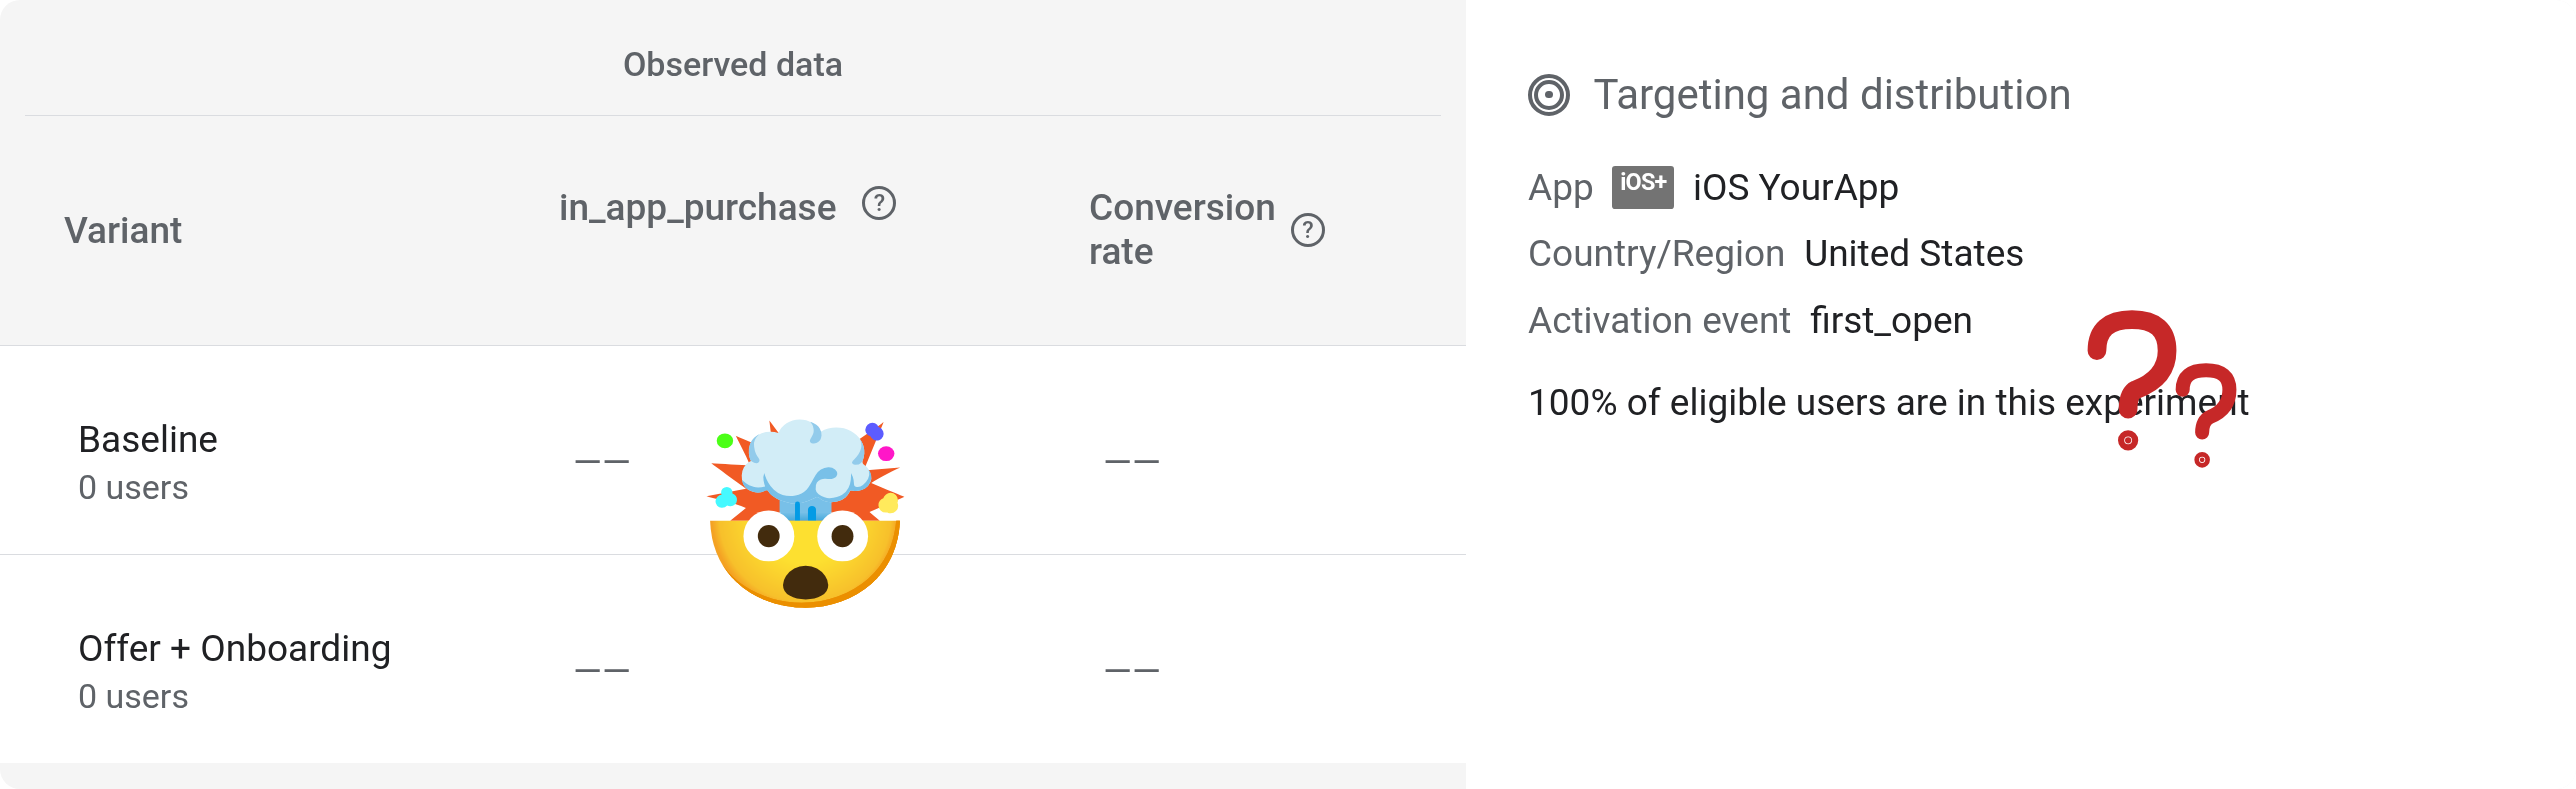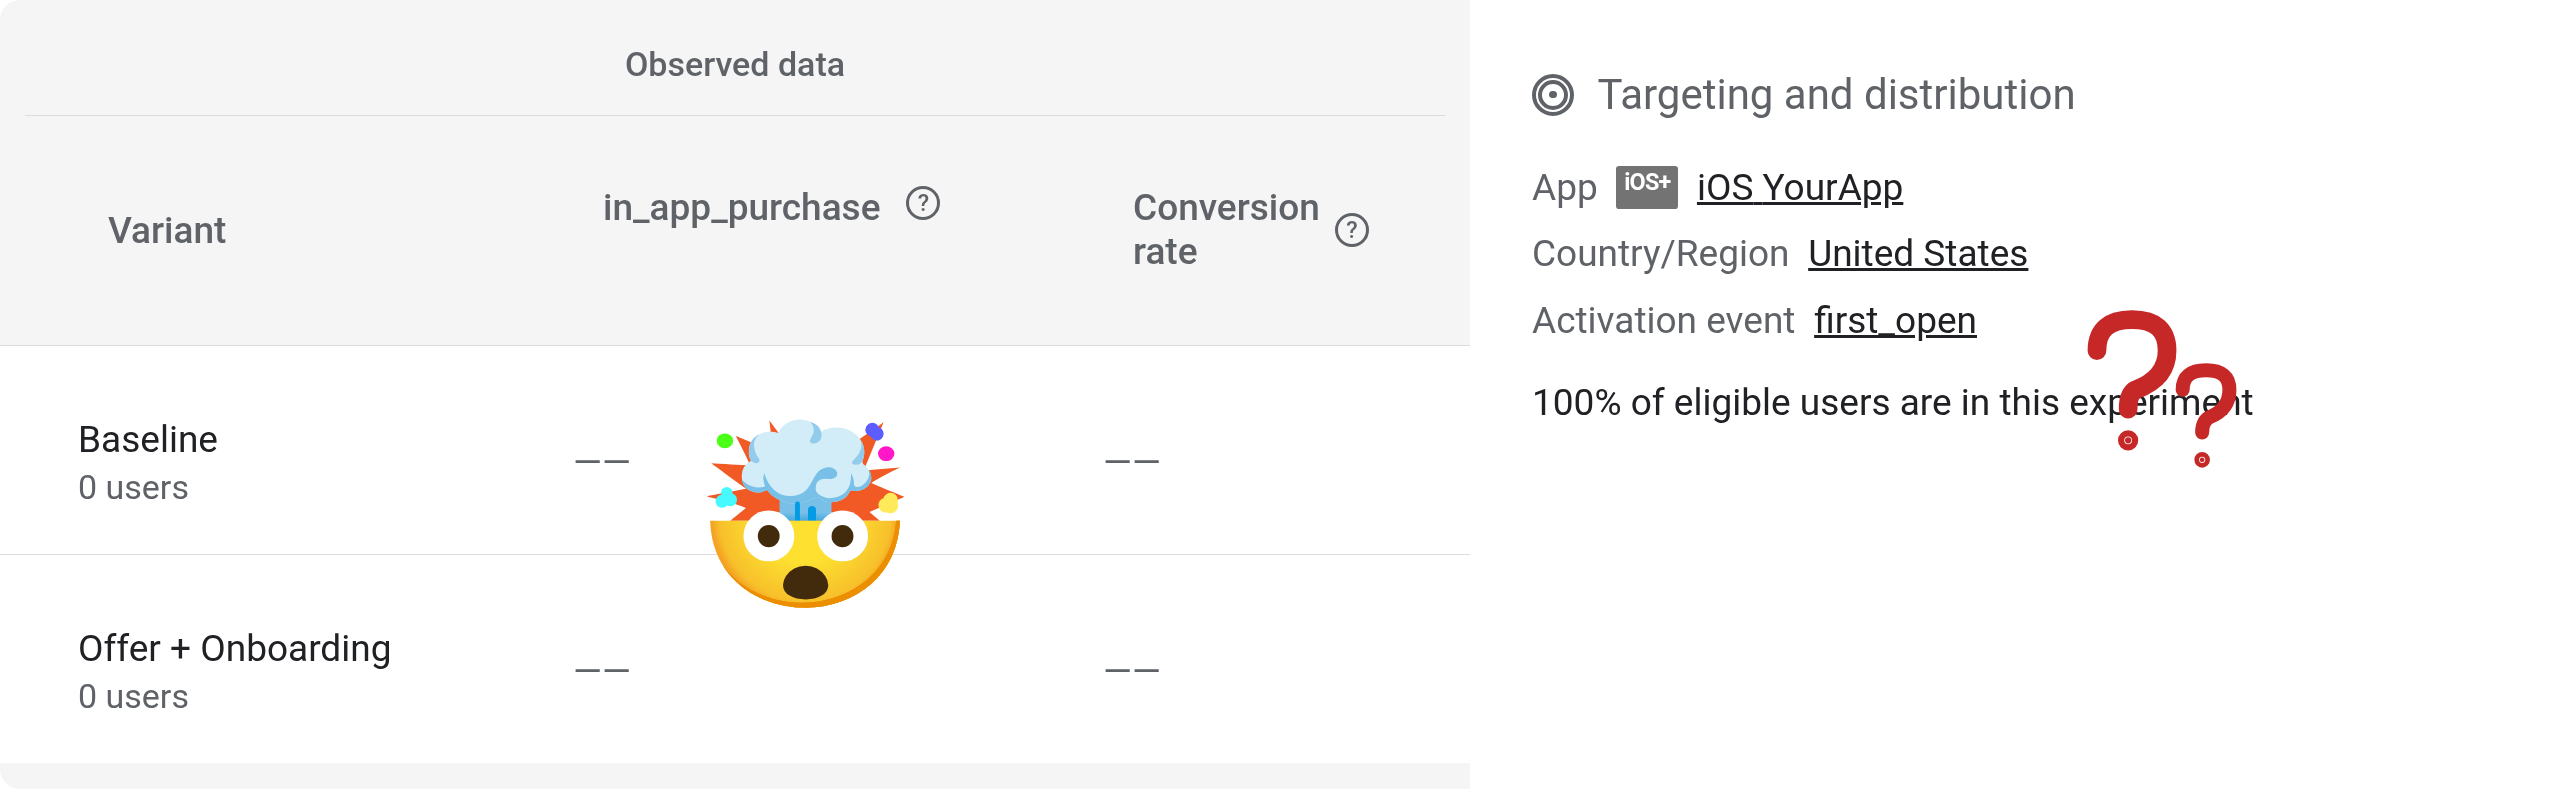--- a/index.html
+++ b/index.html
@@ -34,21 +34,21 @@
       text-align: center;
       color: #5f6368;
       font-size: 34px;
       font-weight: 500;
       padding: 44px 0 31px 0;
       border-bottom: 1.6px solid #dadce0;
       margin: 0 25px;
     }
     .table-header {
       display: flex;
-      padding: 70px 25px 70px 108px;
+      padding: 70px 25px 70px 64px;
     }
     .col-variant {
       flex: 0 0 495px;
       color: #5f6368;
       font-size: 37px;
       font-weight: 500;
       display: flex;
       align-items: center;
     }
     .col-iap {
@@ -178,21 +178,20 @@
       font-size: 23.4px;
       font-weight: 700;
       padding: 1.6px 7.8px;
       border-radius: 3.1px;
       letter-spacing: -0.8px;
     }
     .info-value {
       color: #202124;
       font-size: 37px;
       font-weight: 400;
-      text-decoration: underline;
     }
     .summary-text {
       color: #202124;
       font-size: 37px;
       font-weight: 400;
       margin-top: 15.6px;
     }
     .emoji-overlay {
       position: absolute;
       left: 694px;

